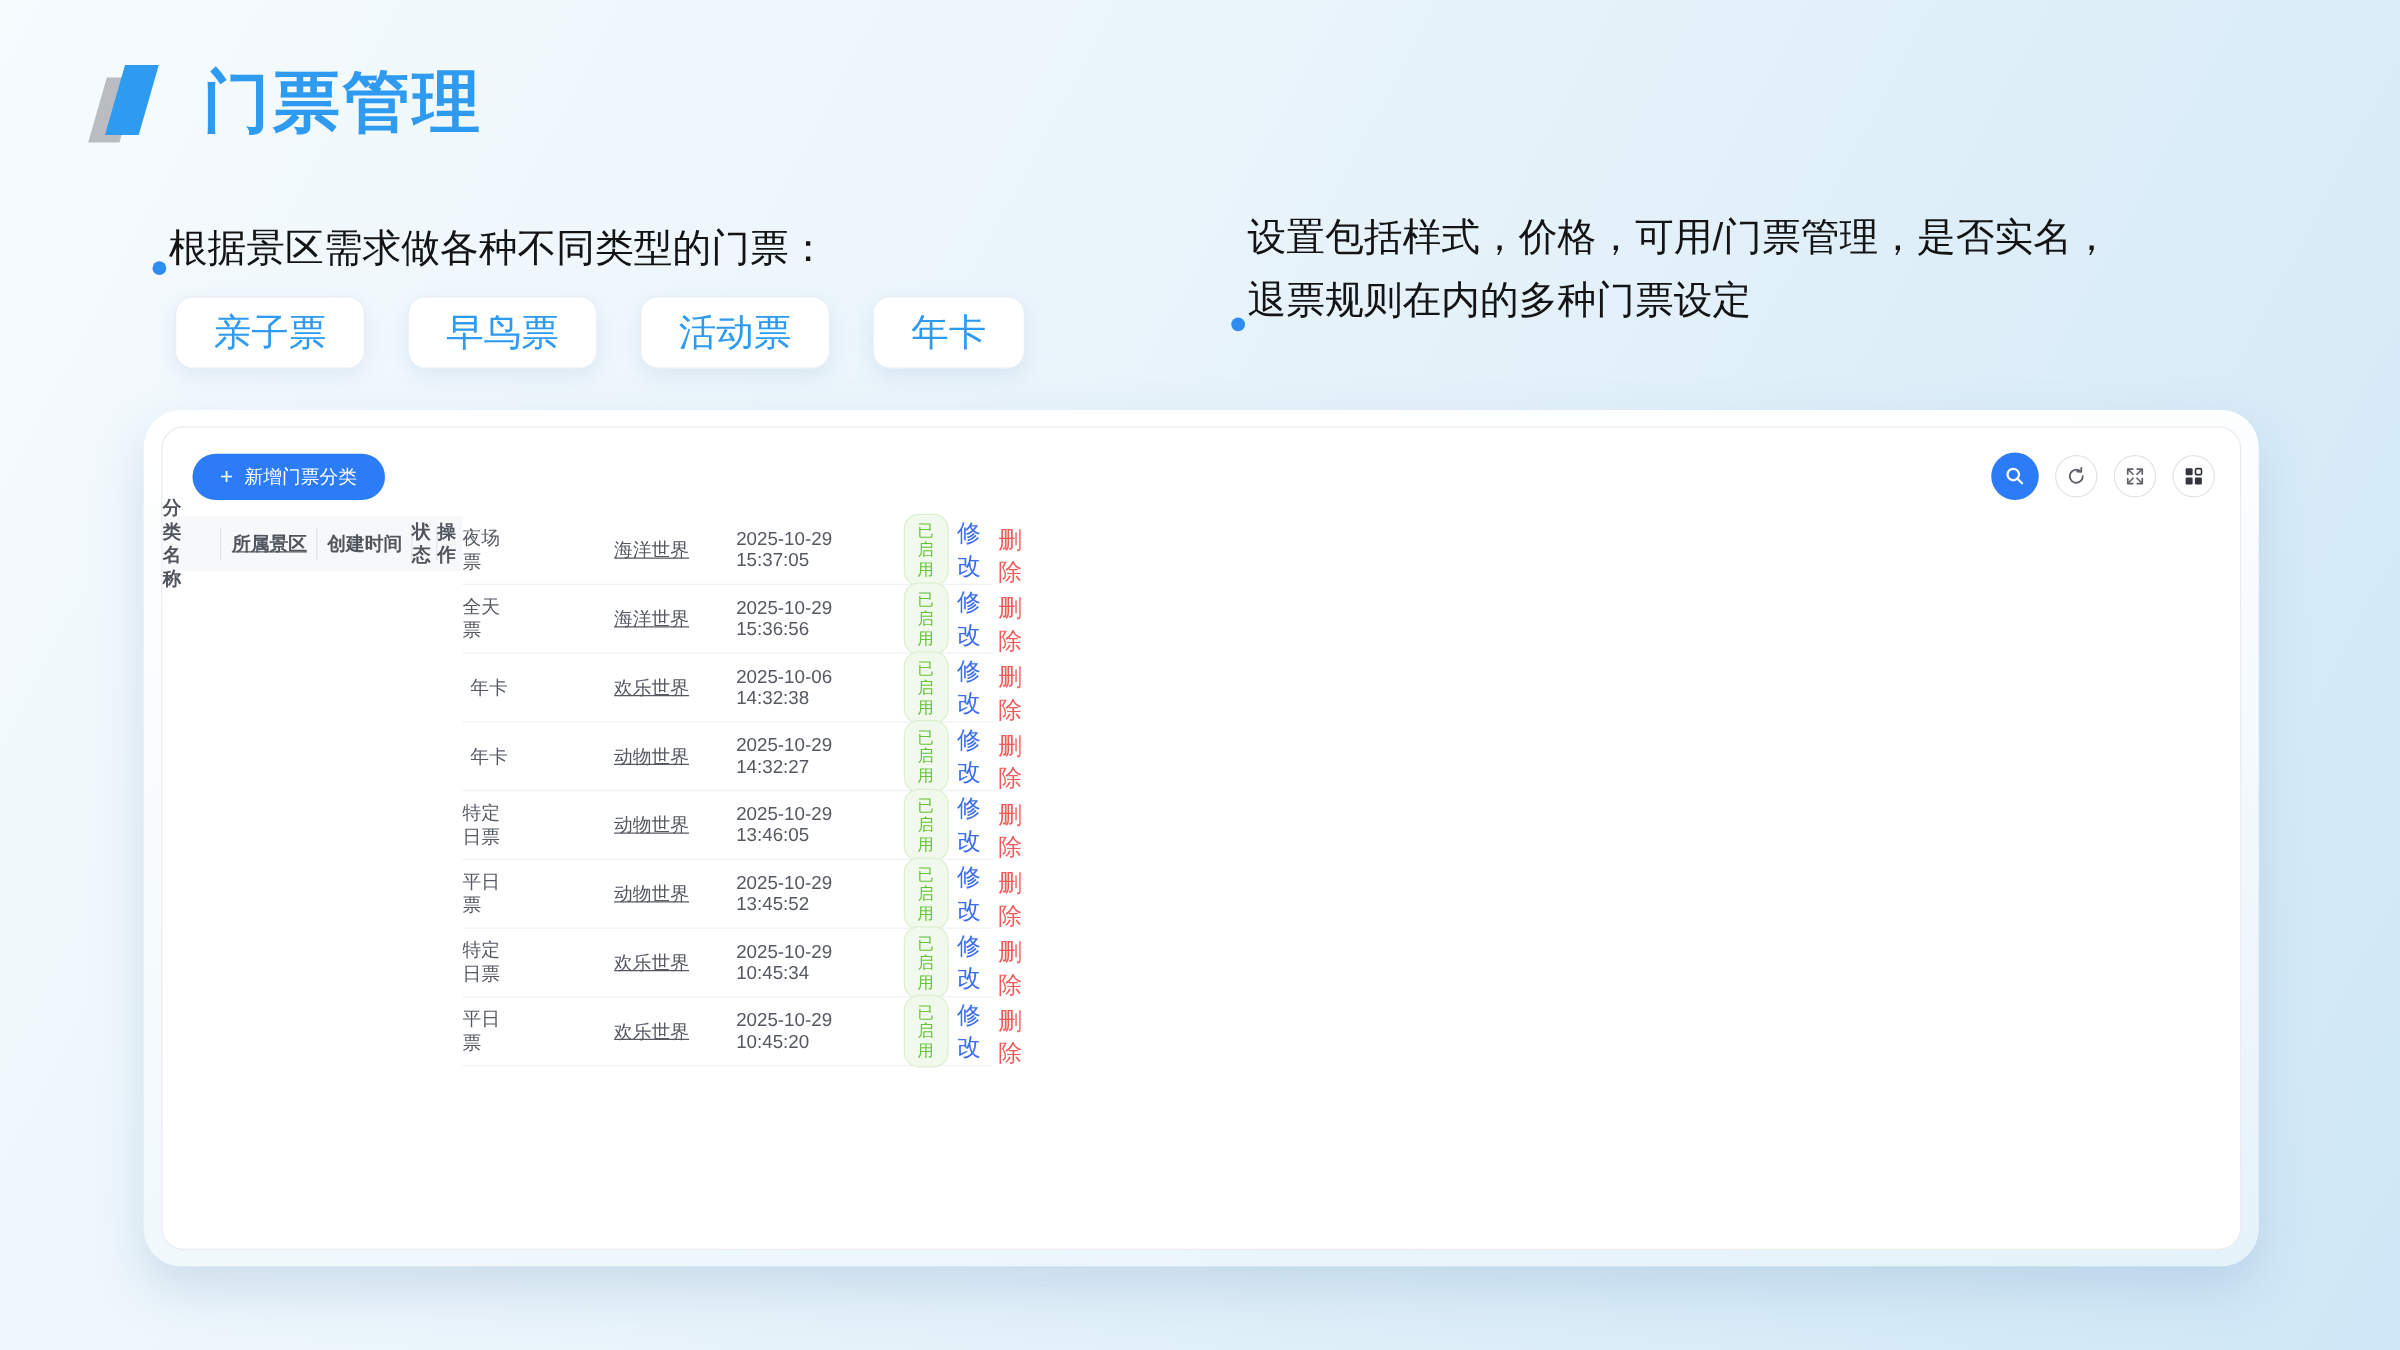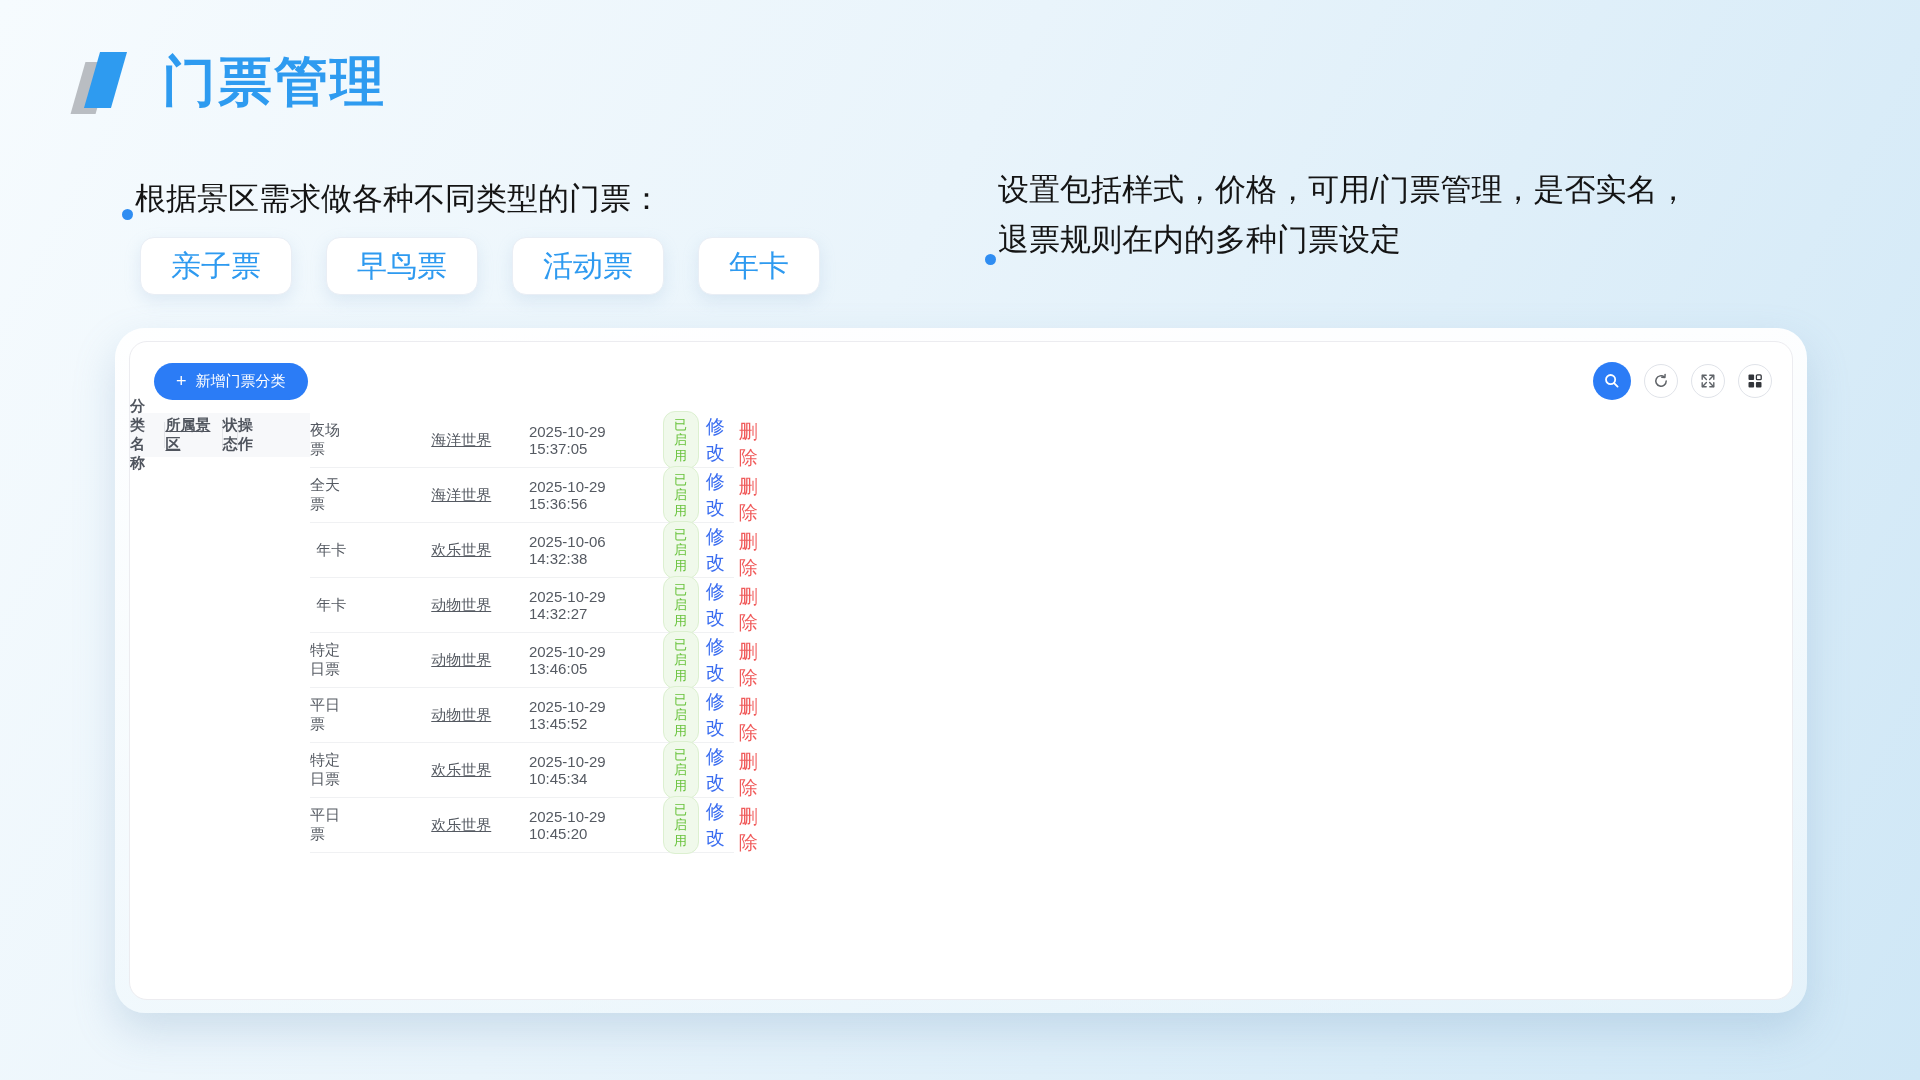--- a/index.html
+++ b/index.html
@@ -162,20 +162,21 @@
           </svg>
         </div>
       </div>
     </div>
 
     <div class="table">
       <div class="hrow">
         <div class="hd c-name">分类名称</div>
         <div class="hd c-fill div-r"></div>
         <div class="hd c-scenic div-r">所属景区</div>
+        <div class="hd c-time div-r">创建时间</div>
         <div class="hd c-status div-r">状态</div>
         <div class="hd c-ops">操作</div>
       </div>
       <div id="table-body">
           <div class="trow">
             <div class="td c-name">夜场票</div>
             <div class="td c-fill"></div>
             <div class="td c-scenic">海洋世界</div>
             <div class="td c-time">2025-10-29 15:37:05</div>
             <div class="td c-status">

